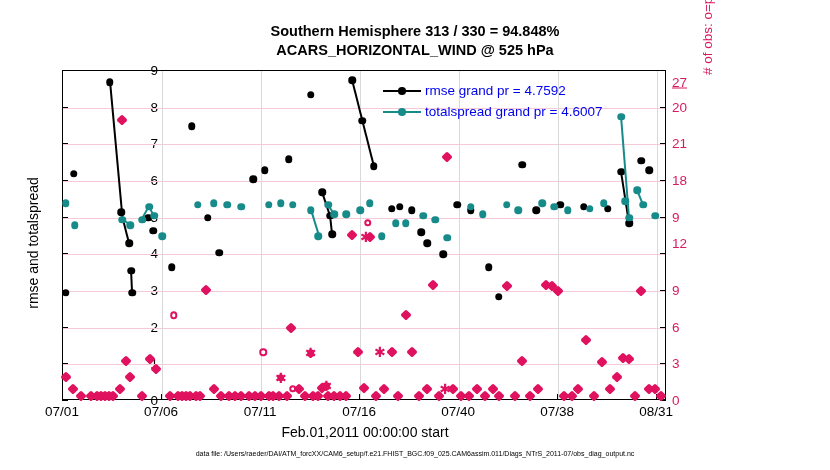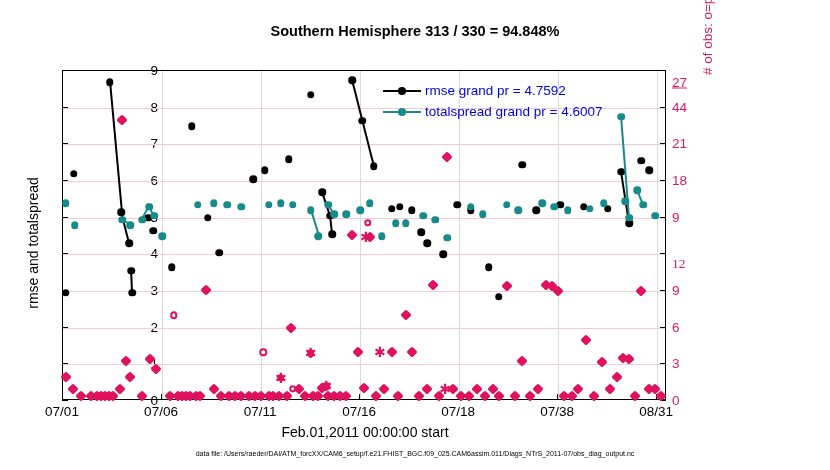--- a/index.html
+++ b/index.html
@@ -107,20 +107,21 @@
     font-family:"DejaVu Sans", sans-serif;
   }
 </style>
 </head>
 <body>
 
 <div id="page">
 
   <div class="title-block">
     <span class="title-line">Southern Hemisphere 313 / 330 = 94.848%</span>
+    <span class="title-line">ACARS_HORIZONTAL_WIND @ 525 hPa</span>
   </div>
 
   <div id="ylabel-left">rmse and totalspread</div>
   <div id="ylabel-right"># of obs: o=possible; x=assimilated</div>
   <div id="xlabel">Feb.01,2011 00:00:00 start</div>
   <div id="footer">data file: /Users/raeder/DAI/ATM_forcXX/CAM6_setup/f.e21.FHIST_BGC.f09_025.CAM6assim.011/Diags_NTrS_2011-07/obs_diag_output.nc</div>
 
   <div id="ticklayer">
       <div class="ytick-l" style="top: 400px;">0</div>
       <div class="tickmark-l" style="top: 400px;"></div>
@@ -143,41 +144,41 @@
       <div class="ytick-l" style="top: 70px;">9</div>
       <div class="tickmark-l" style="top: 70px;"></div>
       <div class="ytick-r" style="top: 400px;">0</div>
       <div class="tickmark-r" style="top: 400px;"></div>
       <div class="ytick-r" style="top: 363.333px;">3</div>
       <div class="tickmark-r" style="top: 363.333px;"></div>
       <div class="ytick-r" style="top: 326.667px;">6</div>
       <div class="tickmark-r" style="top: 326.667px;"></div>
       <div class="ytick-r" style="top: 290px;">9</div>
       <div class="tickmark-r" style="top: 290px;"></div>
-      <div class="ytick-r" style="top: 264px; font-family: Liberation Serif, serif;">12</div>
+      <div class="ytick-r" style="top: 243px;">12</div>
       <div class="tickmark-r" style="top: 253.333px;"></div>
       <div class="ytick-r" style="top: 216.667px;">9</div>
       <div class="tickmark-r" style="top: 216.667px;"></div>
       <div class="ytick-r" style="top: 180px; text-align: center;">18</div>
       <div class="tickmark-r" style="top: 180px;"></div>
       <div class="ytick-r" style="top: 143.333px;">21</div>
       <div class="tickmark-r" style="top: 143.333px;"></div>
-      <div class="ytick-r" style="top: 106.667px;">44</div>
+      <div class="ytick-r" style="top: 106.667px;">20</div>
       <div class="tickmark-r" style="top: 106.667px;"></div>
       <div class="ytick-r" style="top: 82px; text-decoration: underline;">27</div>
       <div class="tickmark-r" style="top: 70px;"></div>
       <div class="xtick" style="left: 62px;">07/01</div>
       <div class="tickmark-x" style="left: 62px;"></div>
       <div class="xtick" style="left: 161.016px;">07/06</div>
       <div class="tickmark-x" style="left: 161.016px;"></div>
       <div class="xtick" style="left: 260.033px;">07/11</div>
       <div class="tickmark-x" style="left: 260.033px;"></div>
       <div class="xtick" style="left: 359.049px;">07/16</div>
       <div class="tickmark-x" style="left: 359.049px;"></div>
-      <div class="xtick" style="left: 458.066px;">07/18</div>
+      <div class="xtick" style="left: 458.066px;">07/40</div>
       <div class="tickmark-x" style="left: 458.066px;"></div>
       <div class="xtick" style="left: 557.082px;">07/38</div>
       <div class="tickmark-x" style="left: 557.082px;"></div>
       <div class="xtick" style="left: 656.098px;">08/31</div>
       <div class="tickmark-x" style="left: 656.098px;"></div>
     </div>
 
   <div id="plot">
     <div id="gridlayer">
         <div class="hgrid" style="top: 293.333px;"></div>

